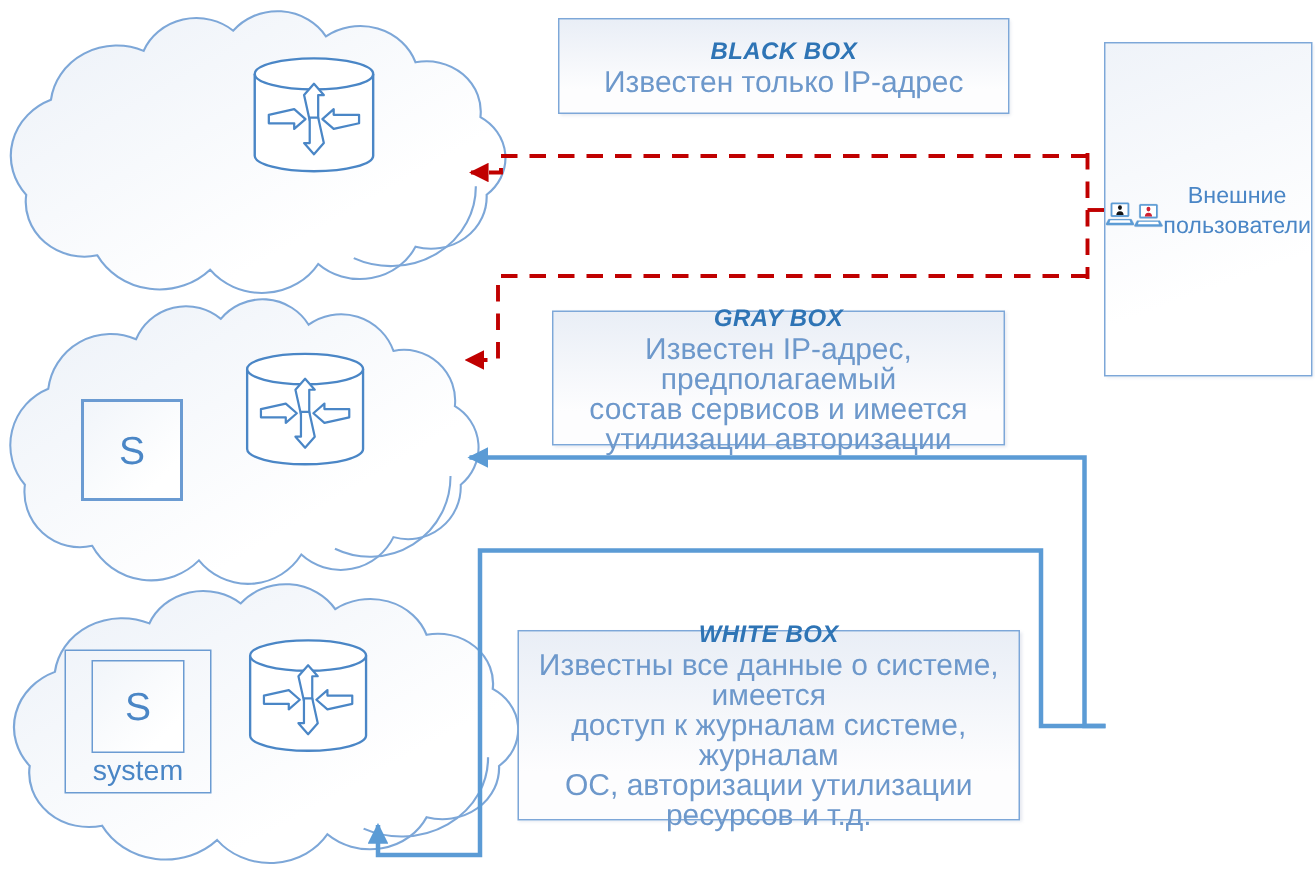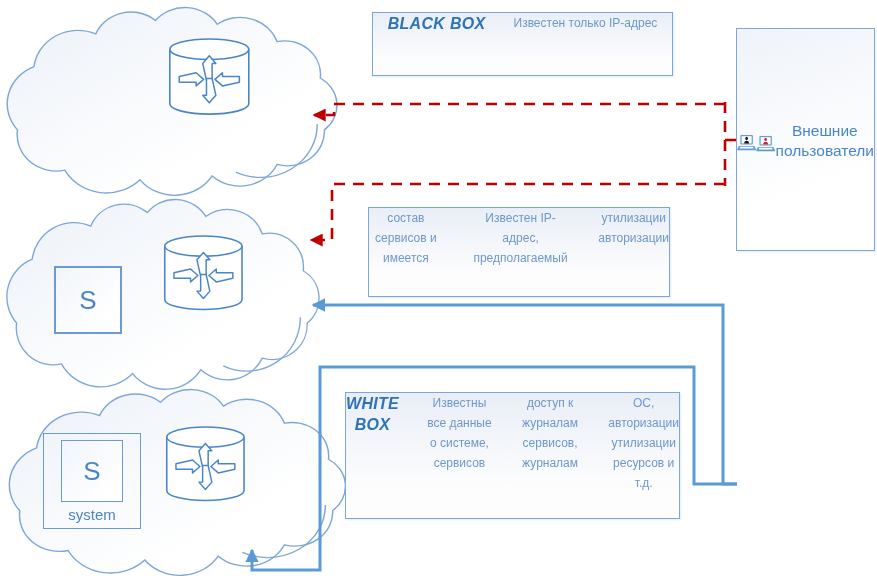--- a/index.html
+++ b/index.html
@@ -11,29 +11,28 @@
   .cloud-body{fill:url(#cloudGrad);stroke:#7da7d8;stroke-width:1.4;}
   .cloud-curl{fill:none;stroke:#7da7d8;stroke-width:1.4;}
   .cyl{fill:#ffffff;stroke:#4a86c6;stroke-width:1.7;}
   .arrw{fill:#ffffff;stroke:#4a86c6;stroke-width:1.6;stroke-linejoin:round;}
   .red-line{fill:none;stroke:#c00000;stroke-width:2.6;stroke-dasharray:11 8;}
   .blue-line{fill:none;stroke:#5b9bd5;stroke-width:3;}
 
   .infobox{
     position:absolute;border:1.4px solid #7da7d8;
     background:linear-gradient(180deg,#e9eef6 0%,#fdfdfe 75%);
-    text-align:center;display:flex;flex-direction:row;justify-content:center;
+    text-align:center;display:flex;flex-direction:column;justify-content:center;
     box-shadow:1px 1px 2px rgba(150,165,190,.25);
-    gap:28px;
   }
   .infobox .title{font-size:16px;font-weight:bold;font-style:italic;color:#2e74b5;letter-spacing:.3px;line-height:21px;}
-  .infobox .bodyline{font-size:12px;color:#6d98cb;line-height:20px;}
+  .infobox .bodyline{font-size:20px;color:#6d98cb;line-height:20px;}
   #box-black{left:372px;top:12px;width:299px;height:62px;}
   #box-gray{left:368px;top:207px;width:300px;height:88px;}
-  #box-white{left:345px;top:392px;width:333px;height:125px;}
+  #box-white{left:345px;top:420px;width:333px;height:125px;}
 
   .actorbox{
     position:absolute;border:1.4px solid #7da7d8;
     background:linear-gradient(160deg,#eff3f9 0%,#ffffff 70%);
     display:flex;flex-direction:row;align-items:center;
     box-shadow:1px 1px 2px rgba(150,165,190,.25);
   }
   #box-extusers{left:736px;top:28px;width:137px;height:221px;}
   #box-orgm{left:737px;top:433px;width:137px;height:98px;}
   .actor-label{font-size:15.5px;color:#4a86c6;text-align:center;line-height:20px;margin-top:2px;}
@@ -41,21 +40,21 @@
   .sq{
     position:absolute;border:2px solid #6b9bd2;
     background:linear-gradient(135deg,#f1f5fa 0%,#ffffff 80%);
     display:flex;align-items:center;justify-content:center;
     color:#4a86c6;
   }
   #sq-mid{left:54px;top:266px;width:64px;height:64px;font-size:26px;}
   #sq-outer{left:43px;top:433px;width:96px;height:94px;border-width:1.6px;
     display:flex;flex-direction:column;align-items:center;justify-content:flex-start;background:none;}
   #sq-inner{position:relative;left:auto;top:auto;margin-top:6px;width:60px;height:60px;font-size:26px;border-width:1.6px;}
-  .system-label{font-size:15px;color:#4a86c6;line-height:24px;margin-top:1px;}
+  .system-label{font-size:19px;color:#4a86c6;line-height:24px;margin-top:1px;}
   .laptop{display:block;}
 </style>
 </head>
 <body>
 
 <div class="canvas">
 
   <svg class="art" width="877" height="579" viewBox="0 0 877 579">
     <defs>
       <linearGradient id="cloudGrad" x1="0" y1="0" x2="1" y2="1">
@@ -118,29 +117,30 @@
       <path class="blue-line" d="M737,484 H694 V367 H320 V570 H252 V550" marker-end="url(#mB)"></path>
     </g>
   </svg>
 
   <div class="infobox" id="box-black">
     <div class="title">BLACK BOX</div>
     <div class="bodyline">Известен только IP-адрес</div>
   </div>
 
   <div class="infobox" id="box-gray">
+    <div class="title">GRAY BOX</div>
+    <div class="bodyline">Известен IP-адрес, предполагаемый</div>
     <div class="bodyline">состав сервисов и имеется</div>
-    <div class="bodyline">Известен IP-адрес, предполагаемый</div>
     <div class="bodyline">утилизации авторизации</div>
   </div>
 
   <div class="infobox" id="box-white">
     <div class="title">WHITE BOX</div>
-    <div class="bodyline">Известны все данные о системе, сервисов</div>
-    <div class="bodyline">доступ к журналам сервисов, журналам</div>
+    <div class="bodyline">Известны все данные о системе, имеется</div>
+    <div class="bodyline">доступ к журналам системе, журналам</div>
     <div class="bodyline">ОС, авторизации утилизации ресурсов и т.д.</div>
   </div>
 
   <div class="sq" id="sq-mid">
     <span>S</span>
   </div>
   <div class="sq" id="sq-outer">
     <div class="sq" id="sq-inner">
       <span>S</span>
     </div>

